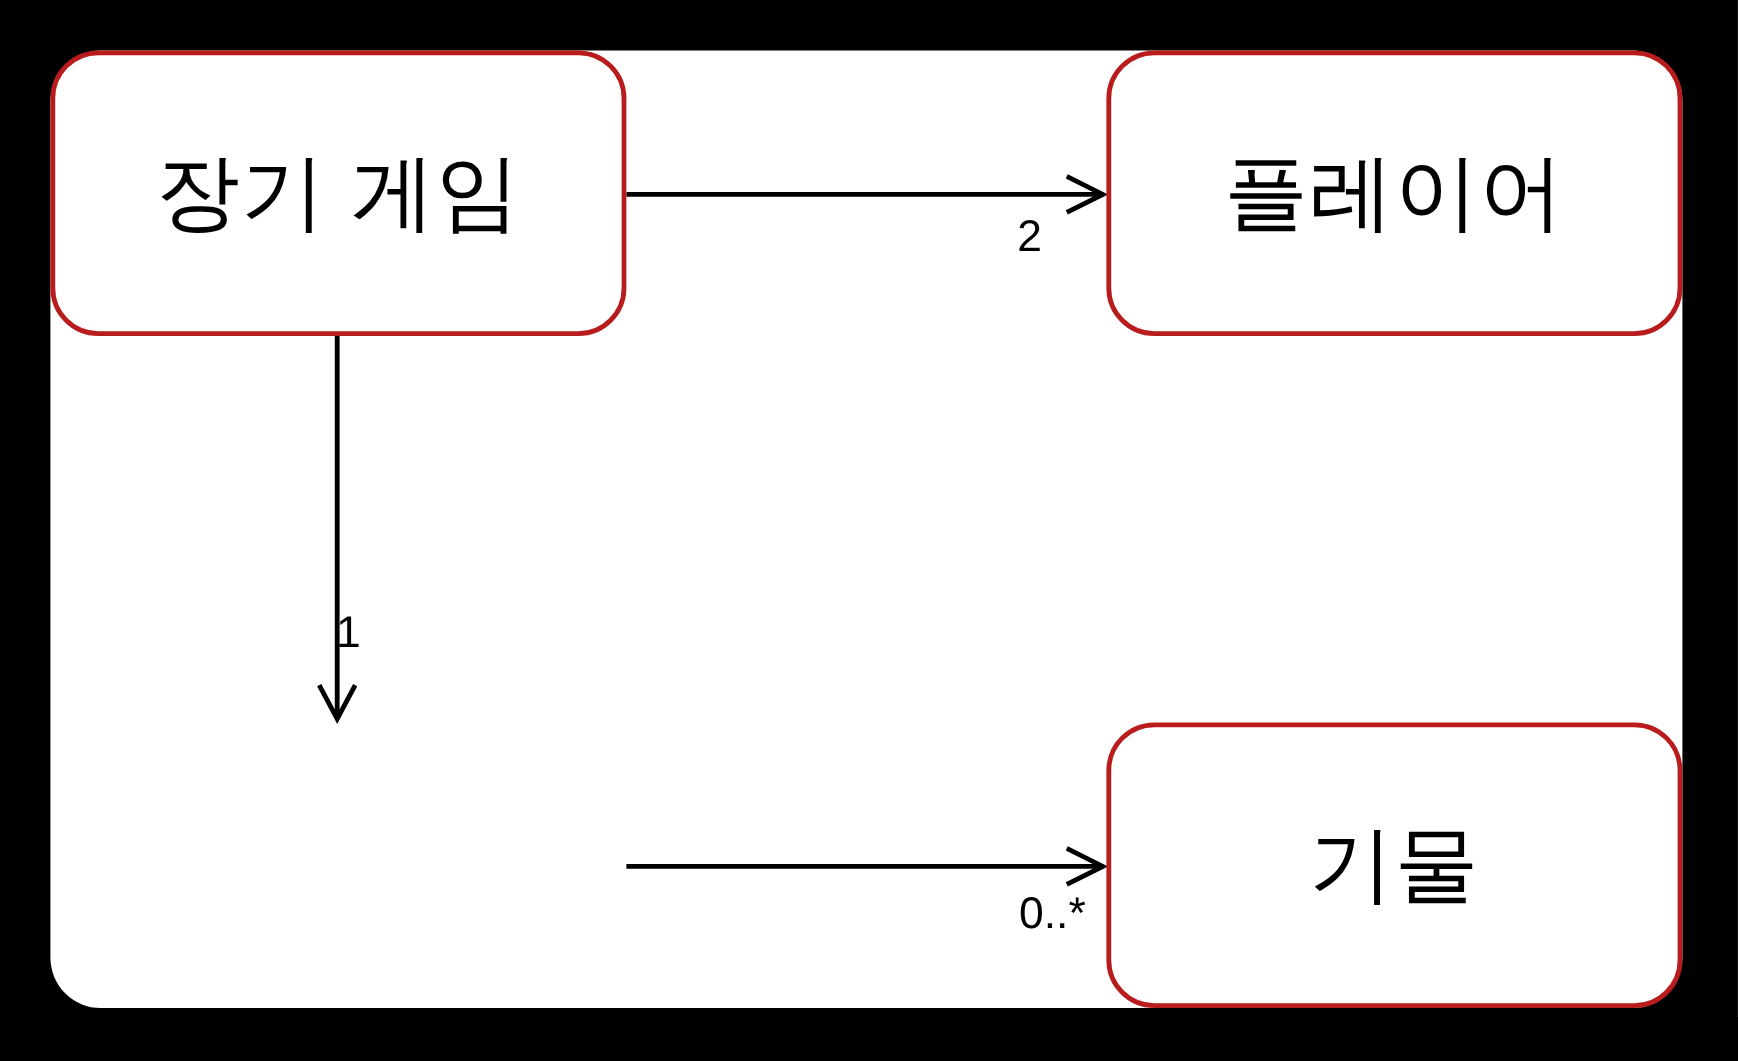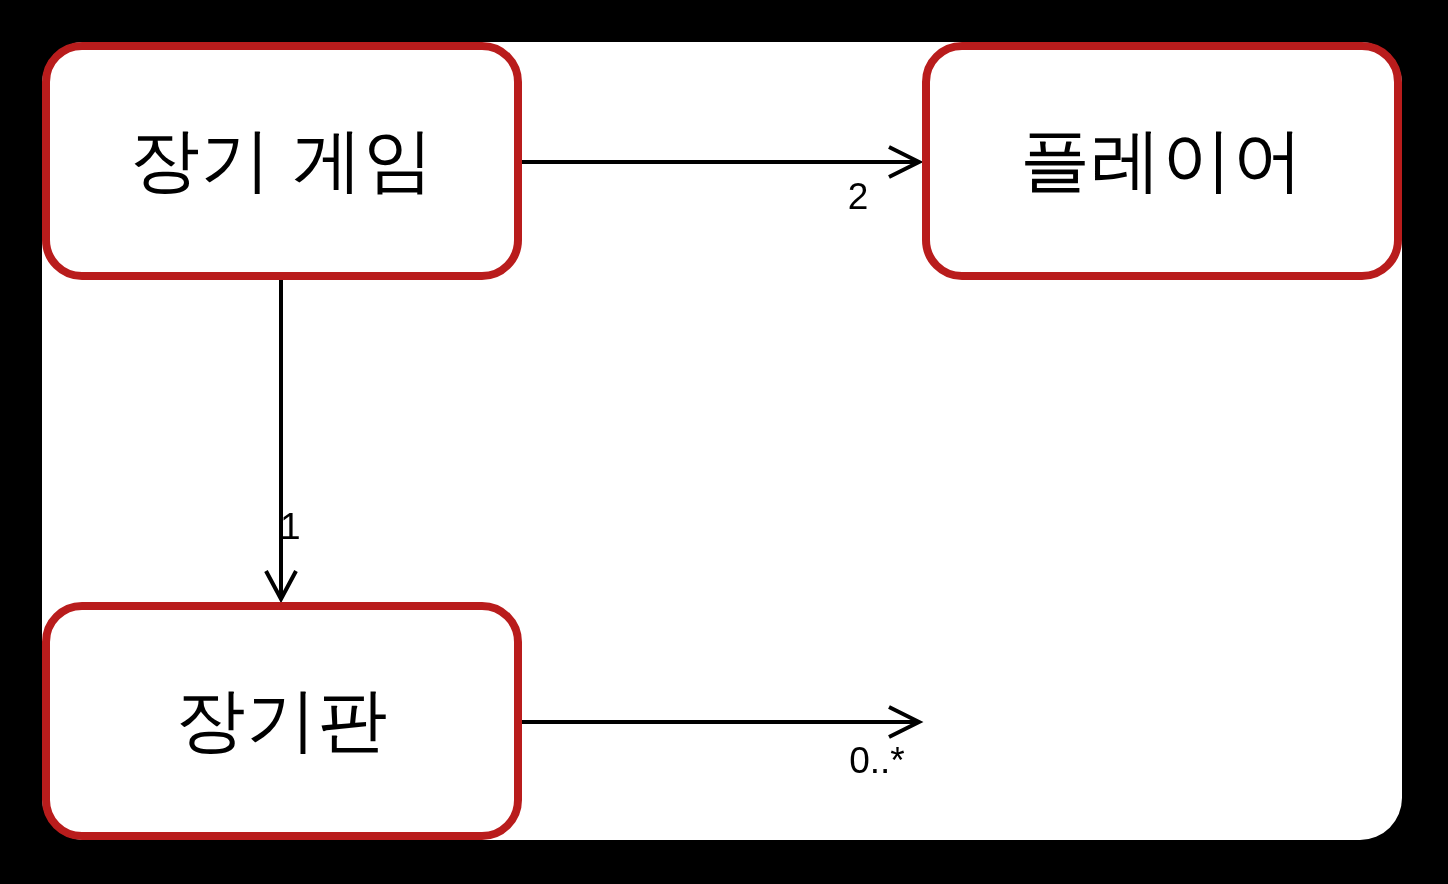--- a/index.html
+++ b/index.html
@@ -23,21 +23,21 @@
     height: 798px;
     background: #ffffff;
     border-radius: 42px;
   }
   .node {
     position: absolute;
     width: 480px;
     height: 238px;
     box-sizing: border-box;
     background: #ffffff;
-    border: 8px solid #b91c1c;
+    border: 4px solid #b91c1c;
     border-radius: 40px;
     display: flex;
     align-items: center;
     justify-content: center;
   }
   .node .label {
     font-size: 70px;
     color: #000000;
     letter-spacing: 1px;
     white-space: nowrap;
@@ -97,22 +97,22 @@
   </svg>
 
   <div class="node node-top-left">
     <span class="label">장기 게임</span>
   </div>
 
   <div class="node node-top-right">
     <span class="label">플레이어</span>
   </div>
 
-  <div class="node node-bottom-left">
-    <span class="label">장기판</span>
+
+  <div class="node node-bottom-right">
+    <span class="label">기물</span>
   </div>
-
 
   <div class="edge-label edge-label-1">2</div>
   <div class="edge-label edge-label-2">1</div>
   <div class="edge-label edge-label-3">0..*</div>
 
 </div>
 
 </body></html>

